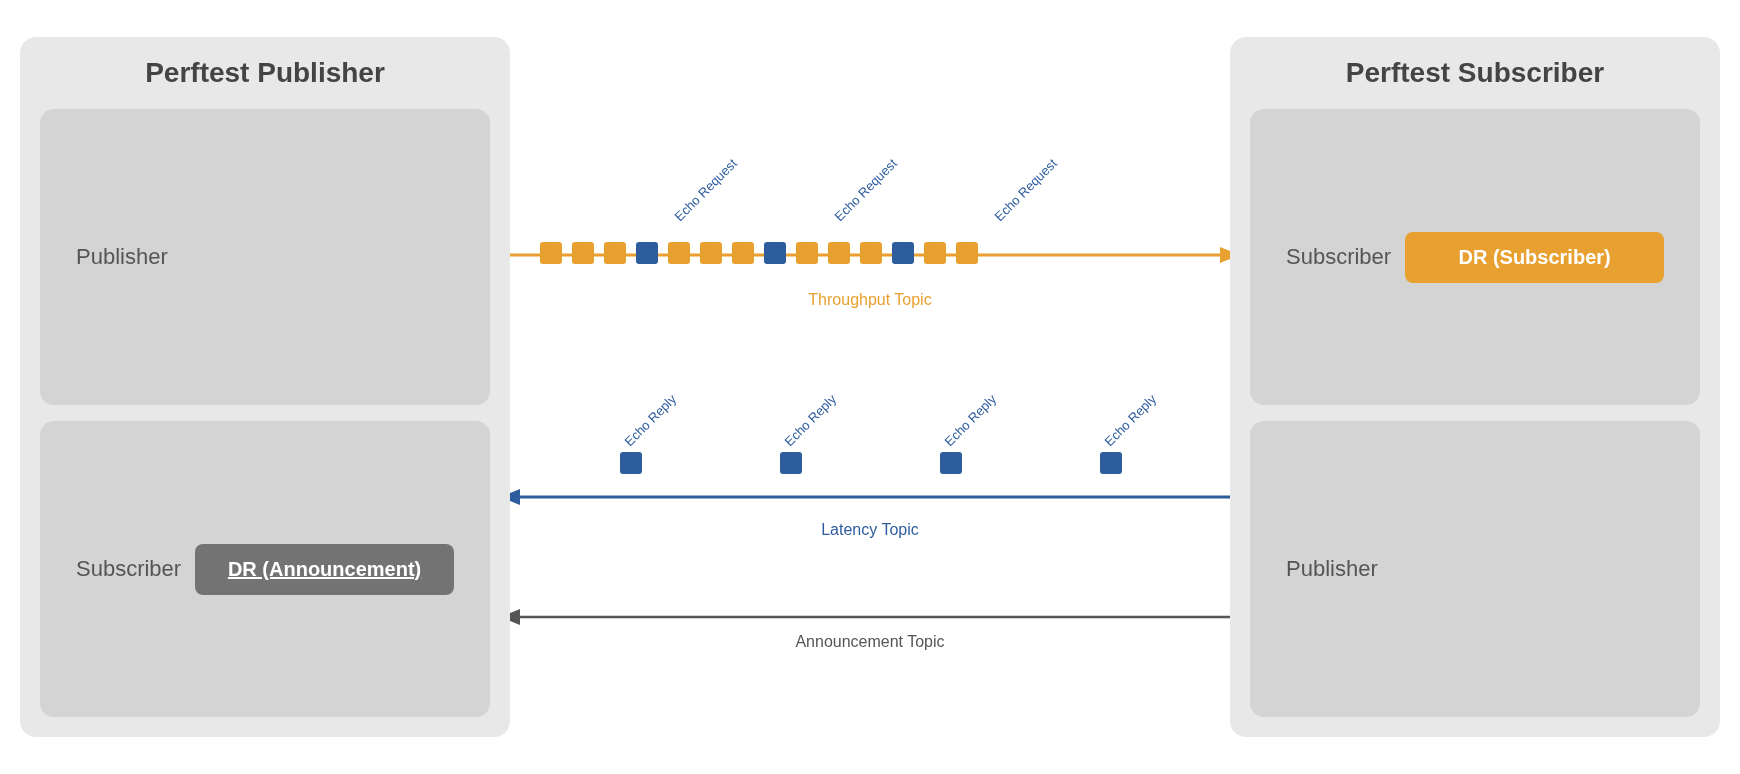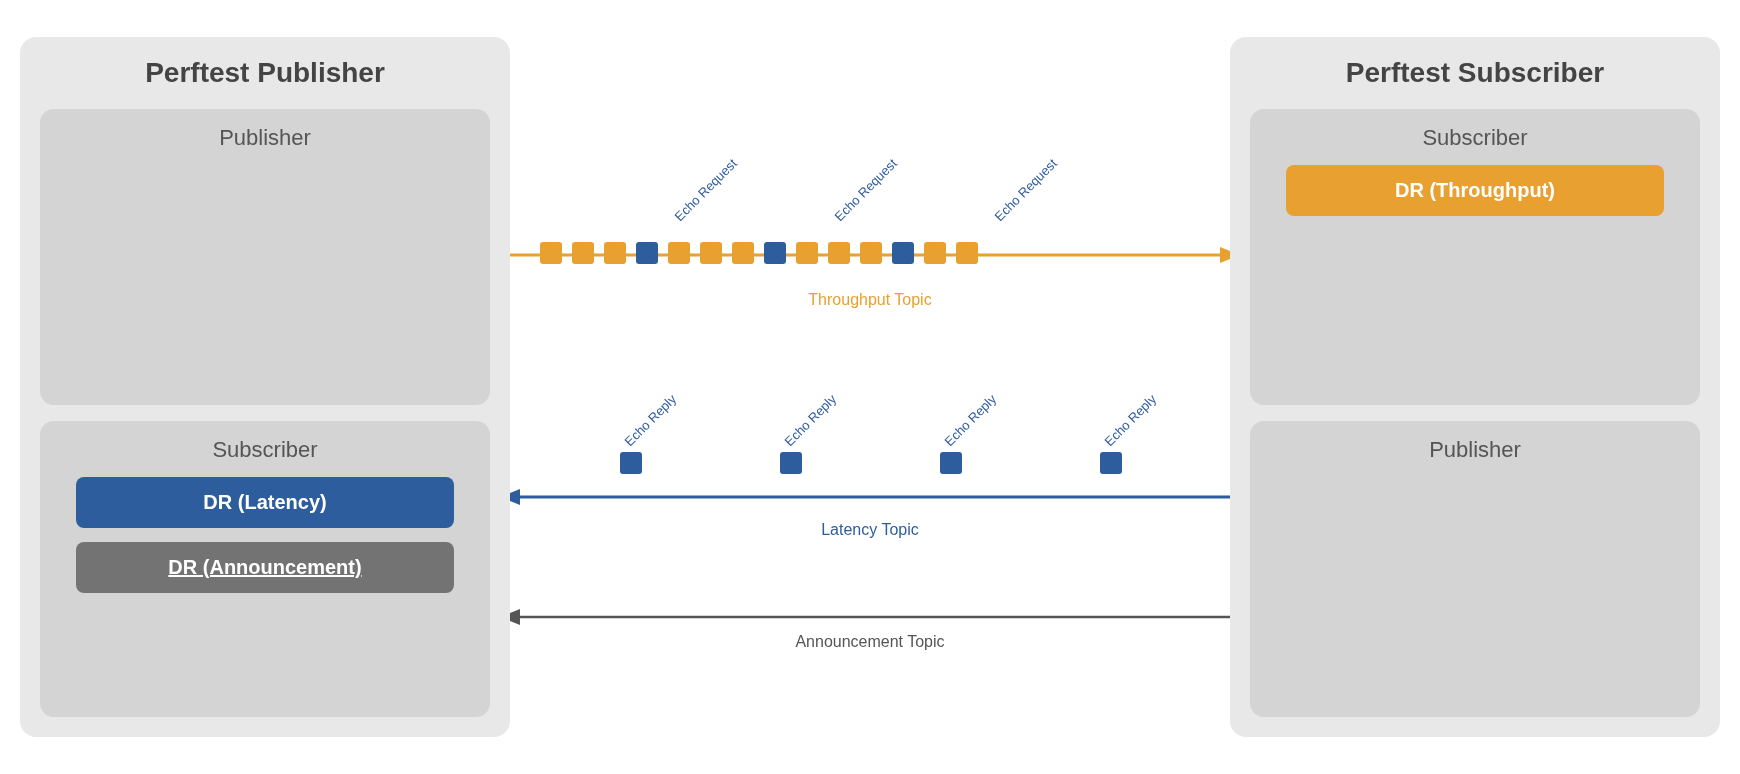--- a/index.html
+++ b/index.html
@@ -42,21 +42,20 @@
       margin-bottom: 4px;
     }
 
     
     .inner-box {
       background: #d4d4d4;
       border-radius: 14px;
       padding: 16px 36px;
       flex: 1;
       display: flex;
-      flex-direction: column;
       align-items: center;
       justify-content: flex-start;
       gap: 14px;
     }
     .inner-box-title {
       font-size: 22px;
       color: #555;
       font-weight: 500;
     }
 
@@ -108,21 +107,20 @@
 
   <div class="outer-box">
     <div class="outer-box-title">Perftest Publisher</div>
 
     <div class="inner-box">
       <div class="inner-box-title">Publisher</div>
     </div>
 
     <div class="inner-box">
       <div class="inner-box-title">Subscriber</div>
-      <div class="role-btn blue">DR (Latency)</div>
       <div class="role-btn dark">DR (Announcement)</div>
     </div>
   </div>
 
   <div class="middle-area">
     <svg class="svg-overlay" viewBox="0 0 720 700" xmlns="http://www.w3.org/2000/svg">
 
       <line x1="0" y1="218" x2="710" y2="218" stroke="#E8A030" stroke-width="3"></line>
 
       <polygon points="710,210 730,218 710,226" fill="#E8A030"></polygon>
@@ -171,21 +169,21 @@
       <text x="360" y="610" text-anchor="middle" font-size="16" fill="#555" font-family="'Segoe UI', Arial, sans-serif">Announcement Topic</text>
 
     </svg>
   </div>
 
   <div class="outer-box">
     <div class="outer-box-title">Perftest Subscriber</div>
 
     <div class="inner-box">
       <div class="inner-box-title">Subscriber</div>
-      <div class="role-btn orange">DR (Throughput)</div>
+      <div class="role-btn orange">DR (Subscriber)</div>
     </div>
 
     <div class="inner-box">
       <div class="inner-box-title">Publisher</div>
     </div>
   </div>
 
 </div>
 
 </body></html>

